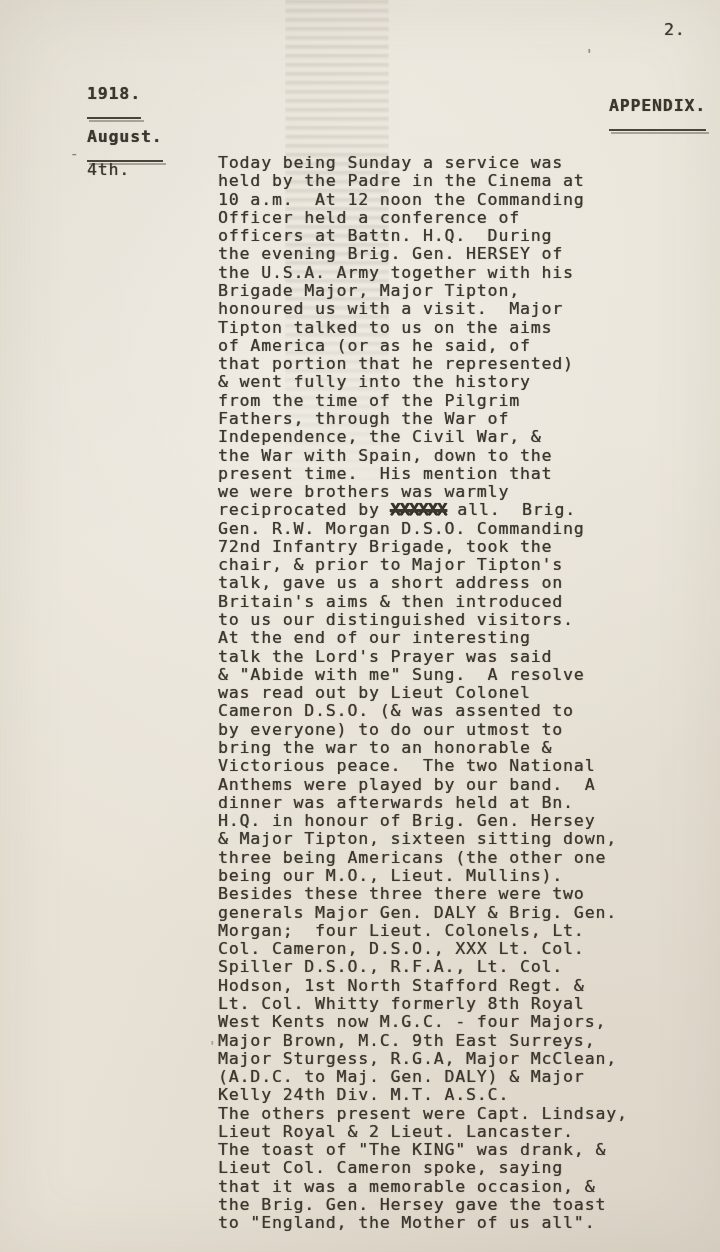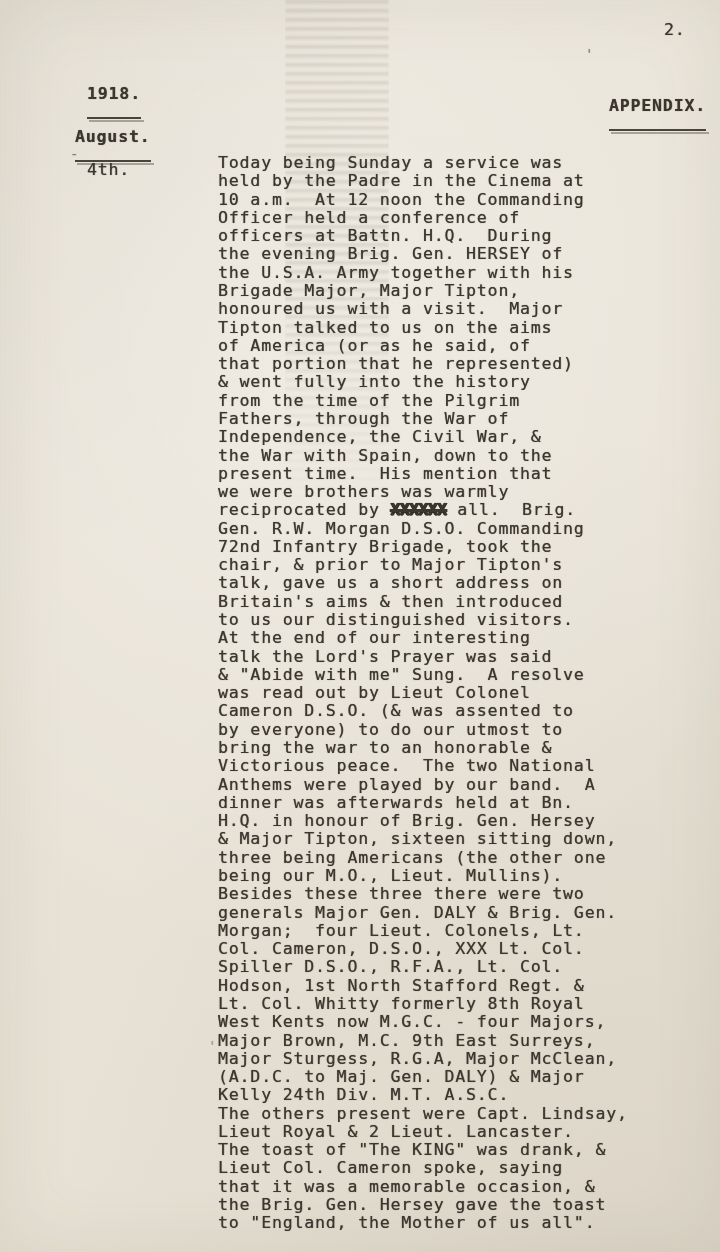--- a/index.html
+++ b/index.html
@@ -50,21 +50,21 @@
     left: 664px;
     top: 20px;
   }
   .appendix {
     position: absolute;
     right: 14px;
     top: 88px;
     margin-top: 8px;
   }
   .year-label   { position: absolute; left: 87px; top: 84px; }
-  .month-label  { position: absolute; left: 75px; top: 127px; }
+  .month-label  { position: absolute; left: 87px; top: 127px; }
   .day-label    { position: absolute; left: 87px; top: 160px; }
   .u {
     display: inline-block;
     position: relative;
     padding-bottom: 14px;
     border-bottom: 2.4px solid rgba(59,54,46,0.92);
     font-weight: bold;
   }
   .u::after {
     content: "";
@@ -77,21 +77,21 @@
   }
   .entry-text {
     position: absolute;
     left: 218px;
     top: 154px;
     width: 450px;
     white-space: pre;
     line-height: 18.28px;
   }
   .obliterated {
-    font-weight: bold;
+    font-weight: normal;
     letter-spacing: -0.6px;
     text-decoration: line-through;
     text-decoration-thickness: 3px;
     text-shadow:
       0 0 1px rgba(40,36,30,0.95),
       0.8px 0 0 rgba(40,36,30,0.8),
       -0.8px 0 0 rgba(40,36,30,0.8),
       0 0.8px 0 rgba(40,36,30,0.6);
   }
   .stray {

